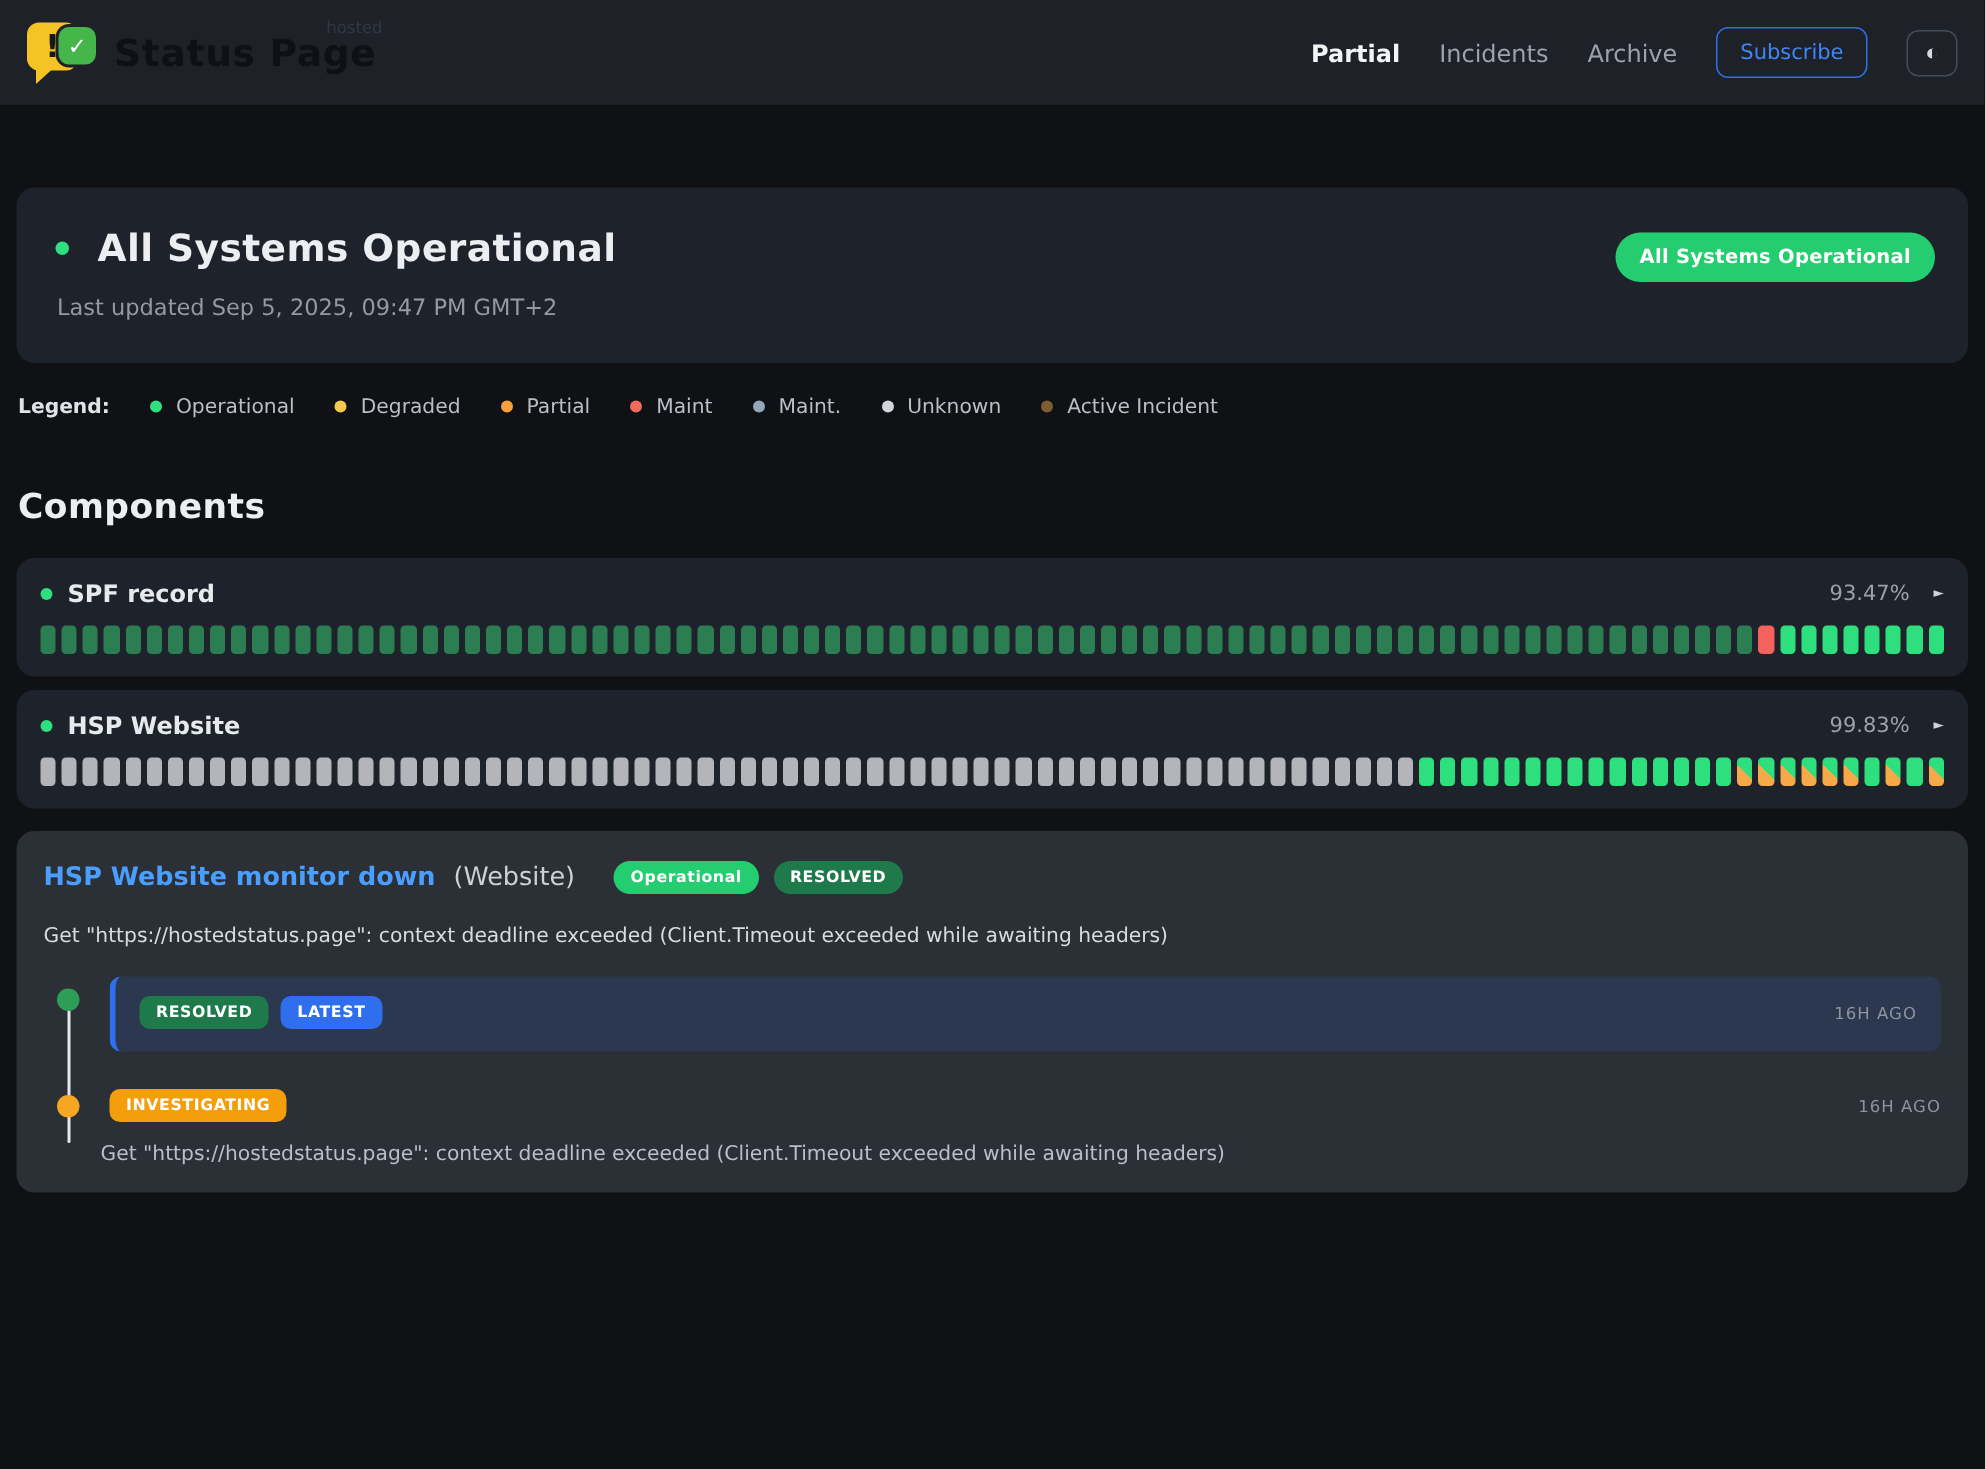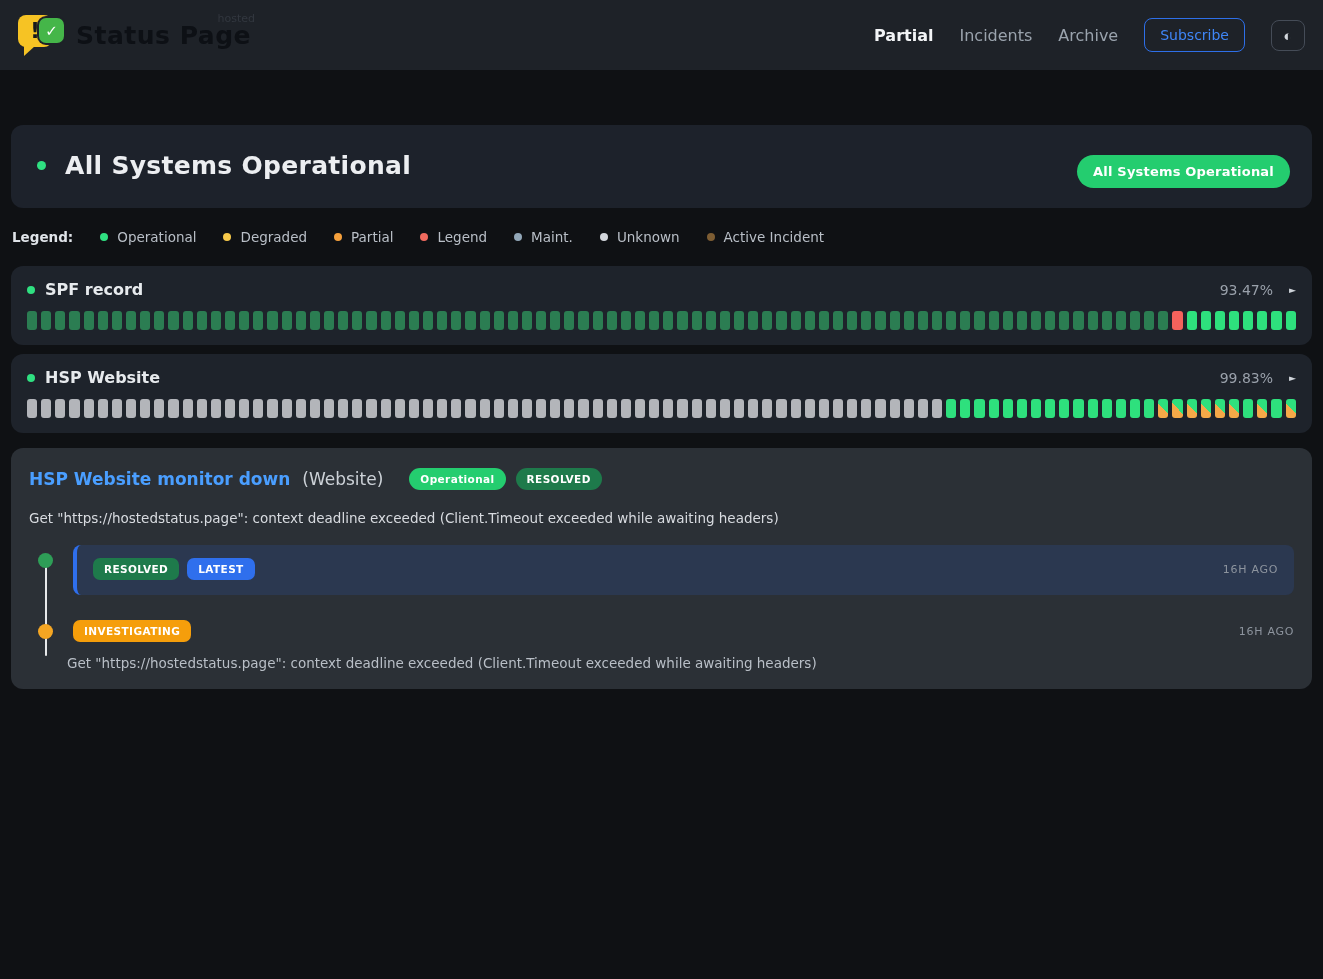--- a/index.html
+++ b/index.html
@@ -153,56 +153,58 @@
 </div>
 
 <div class="main">
 
   <div class="status-card">
     <div class="status-title-row">
       <span class="status-dot"></span>
       <span class="status-title">All Systems Operational</span>
     </div>
     <span class="status-badge" style="background: rgb(36, 205, 111);">All Systems Operational</span>
+    <div class="status-updated">Last updated Sep 5, 2025, 09:47 PM GMT+2</div>
   </div>
 
   <div class="legend-row">
     <span class="legend-label">Legend:</span>
     <div class="legend-row" style="margin:0; gap:27px;">
         <div class="legend-item">
           <span class="legend-dot" style="background: rgb(47, 224, 129);"></span>
           <span>Operational</span>
         </div>
         <div class="legend-item">
           <span class="legend-dot" style="background: rgb(247, 201, 74);"></span>
           <span>Degraded</span>
         </div>
         <div class="legend-item">
           <span class="legend-dot" style="background: rgb(245, 160, 60);"></span>
           <span>Partial</span>
         </div>
         <div class="legend-item">
           <span class="legend-dot" style="background: rgb(240, 106, 94);"></span>
-          <span>Legend</span>
+          <span>Maint</span>
         </div>
         <div class="legend-item">
           <span class="legend-dot" style="background: rgb(146, 167, 184);"></span>
           <span>Maint.</span>
         </div>
         <div class="legend-item">
           <span class="legend-dot" style="background: rgb(210, 214, 219);"></span>
           <span>Unknown</span>
         </div>
         <div class="legend-item">
           <span class="legend-dot" style="background: rgb(125, 93, 51);"></span>
           <span>Active Incident</span>
         </div>
       </div>
   </div>
 
+  <div class="section-title">Components</div>
   <div>
       <div class="component-card first">
         <div class="comp-header">
           <span class="comp-dot" style="background: rgb(47, 224, 129);"></span>
           <span class="comp-name">SPF record</span>
           <div class="comp-right">
             <span class="comp-uptime">93.47%</span>
             <span class="comp-expand">►</span>
           </div>
         </div>

